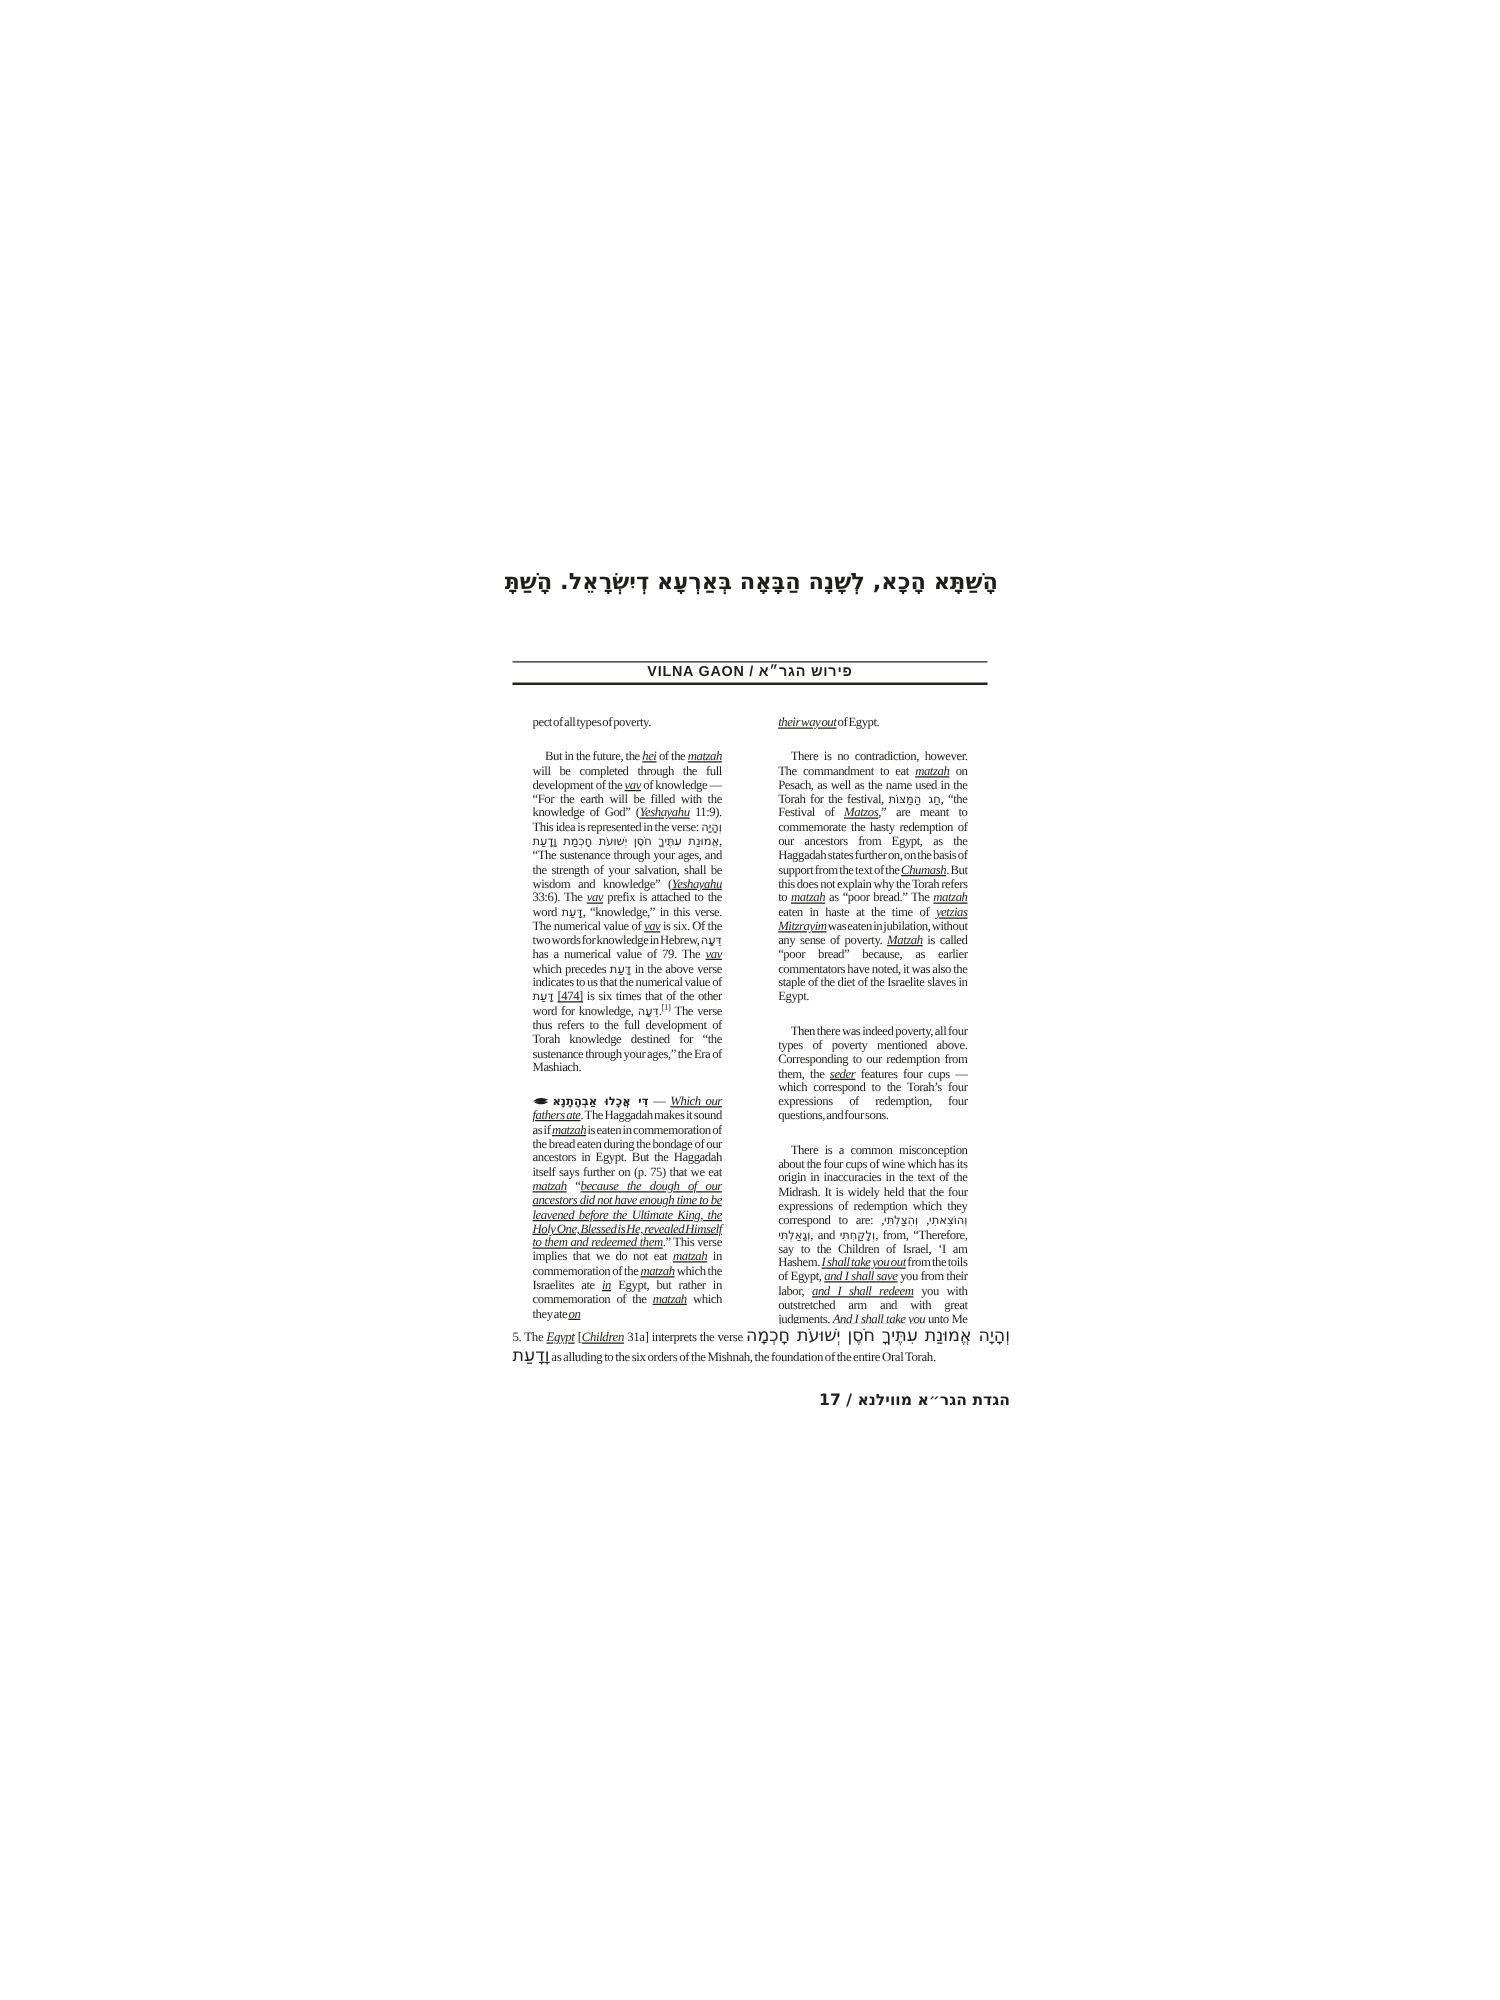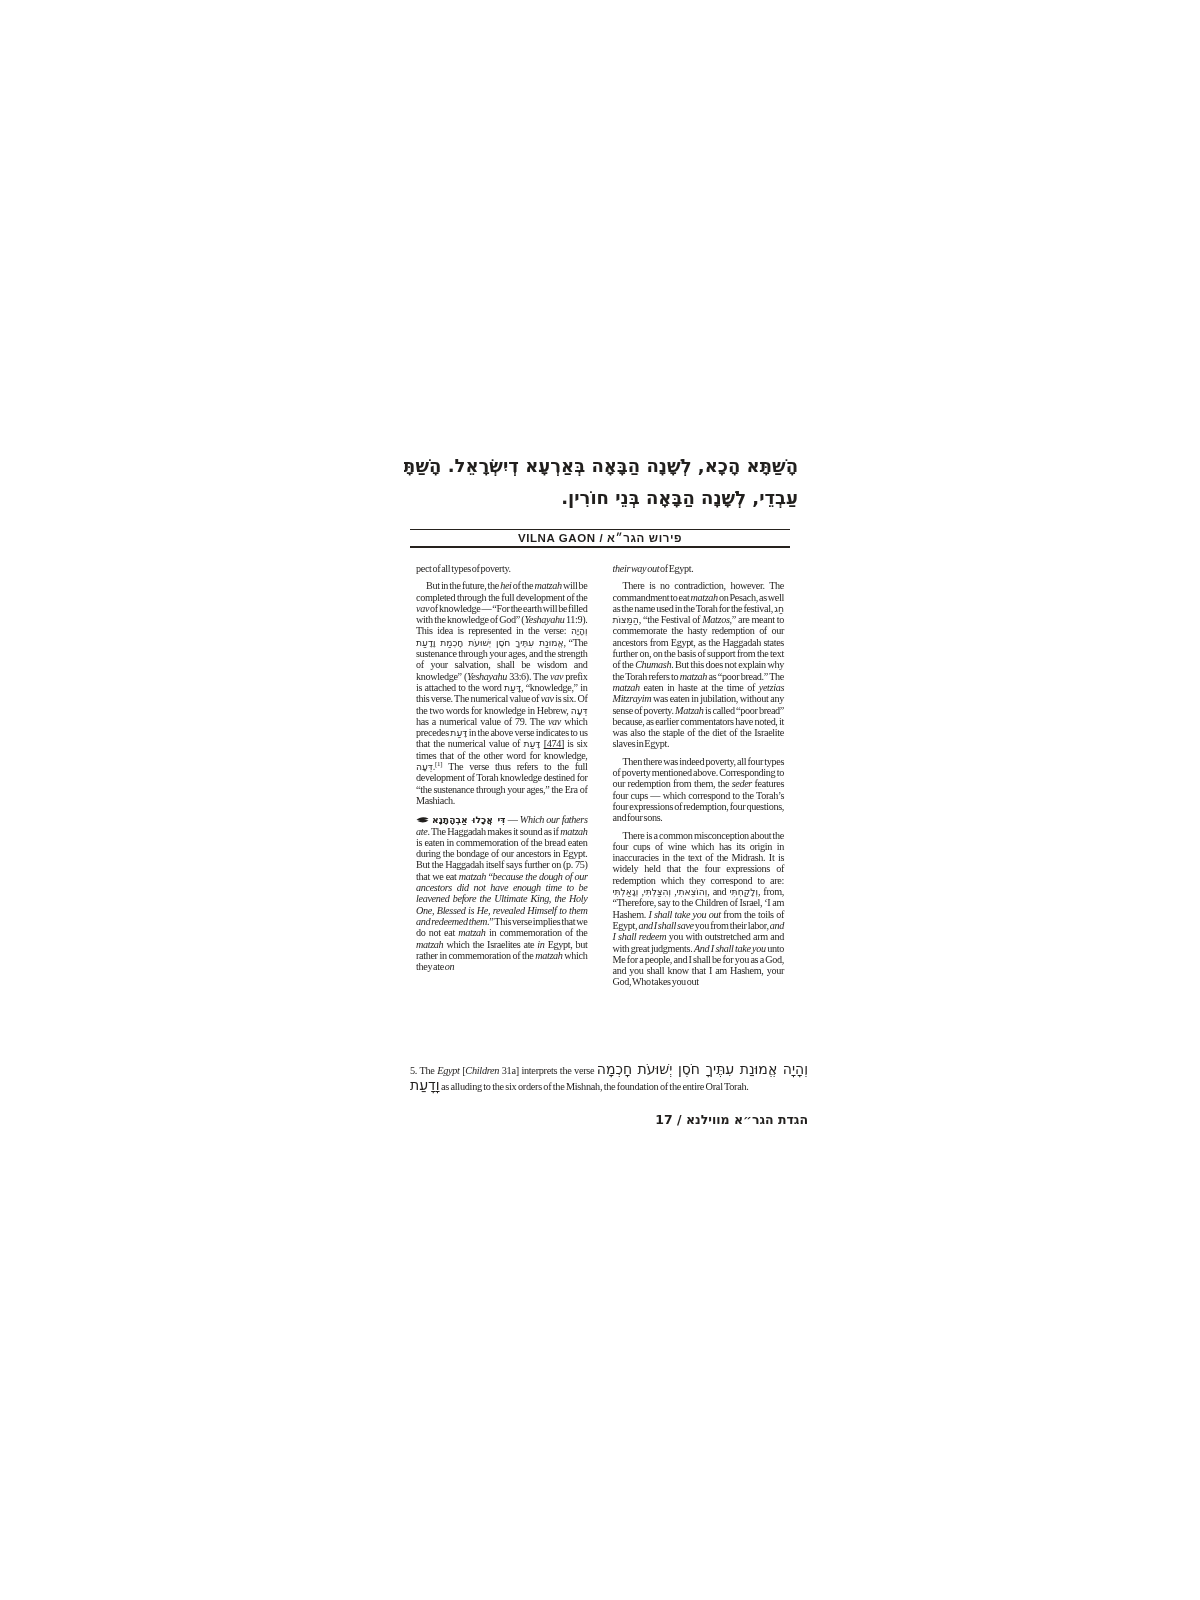--- a/index.html
+++ b/index.html
@@ -36,24 +36,24 @@
   
   .columns {
     position:absolute; left:410px; top:557px; width:380px; height:502px;
     display:flex; gap:13px;
   }
   .col {
     width:184px; height:502px; overflow:hidden;
     font-size:10.2px; line-height:11.3px; text-align:justify;
     letter-spacing:-0.35px; word-spacing:-1.3px;
   }
-  .para { margin:6px; }
+  .para { margin:16px; }
   .para.ind { text-indent:10px; }
   .para.sect { margin-top:8px; }
-  .it { font-style:italic; }
+  .it { font-style:italic;text-decoration:underline; }
   .he {
     font-family:"DejaVu Sans",sans-serif; font-size:9.2px;
     letter-spacing:0; word-spacing:0;
   }
   .hb { font-weight:bold; }
   .sup {
     font-size:7px; vertical-align:super; line-height:0;
     unicode-bidi:isolate; direction:ltr;
   }
   .num { unicode-bidi:isolate; direction:ltr;text-decoration:underline; }
@@ -76,21 +76,20 @@
     font-size:12.5px; font-weight:bold;
   }
 </style>
 </head>
 <body>
 
 <div class="page">
 
   <div class="haggadah">
     <div class="hag-line1">הָשַׁתָּא הָכָא, לְשָׁנָה הַבָּאָה בְּאַרְעָא דְיִשְׂרָאֵל. הָשַׁתָּא</div>
-    <div class="hag-line2">עַבְדֵי, לְשָׁנָה הַבָּאָה בְּנֵי חוֹרִין.</div>
   </div>
 
   <div class="commentary-header">
     <div class="header-title">VILNA GAON / פירוש הגר״א</div>
   </div>
 
   <div class="columns">
     <div class="col">
         <p class="para"><span>pect of all types of poverty.</span></p>
         <p class="para ind"><span>But in the future, the </span><span class="it">hei</span><span> of the </span><span class="it">matzah</span><span> will be completed through the full development of the </span><span class="it">vav</span><span> of knowledge — “For the earth will be filled with the knowledge of God” (</span><span class="it">Yeshayahu</span><span> 11:9). This idea is represented in the verse: </span><span class="he">וְהָיָה אֱמוּנַת עִתֶּיךָ חֹסֶן יְשׁוּעֹת חָכְמַת וָדָעַת</span><span>, “The sustenance through your ages, and the strength of your salvation, shall be wisdom and knowledge” (</span><span class="it">Yeshayahu</span><span> 33:6). The </span><span class="it">vav</span><span> prefix is attached to the word </span><span class="he">דָּעַת</span><span>, “knowledge,” in this verse. The numerical value of </span><span class="it">vav</span><span> is six. Of the two words for knowledge in Hebrew, </span><span class="he">דֵּעָה</span><span> has a numerical value of 79. The </span><span class="it">vav</span><span> which precedes </span><span class="he">דָּעַת</span><span> in the above verse indicates to us that the numerical value of </span><span class="he">דָּעַת</span><span> </span><span class="num">[474]</span><span> is six times that of the other word for knowledge, </span><span class="he">דֵּעָה</span><span>.</span><span class="sup">[1]</span><span> The verse thus refers to the full development of Torah knowledge destined for “the sustenance through your ages,” the Era of Mashiach.</span></p>

